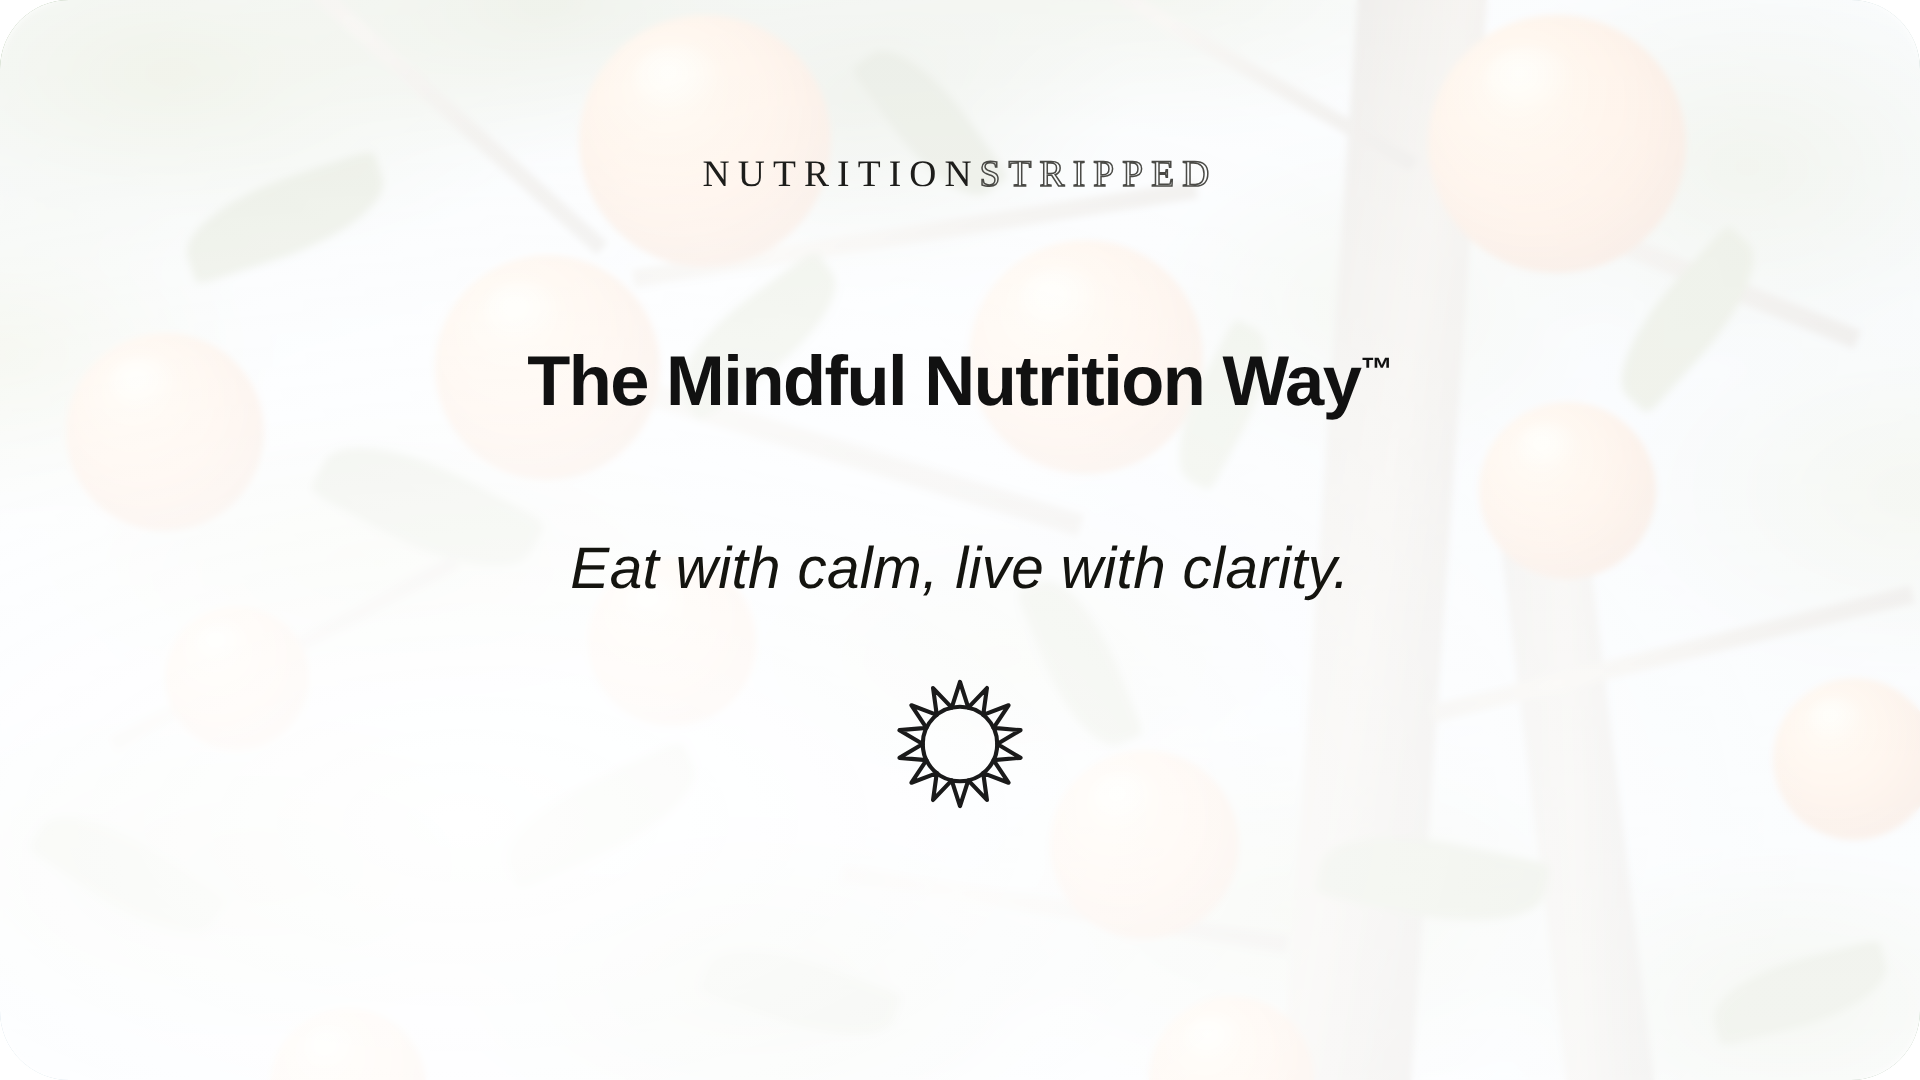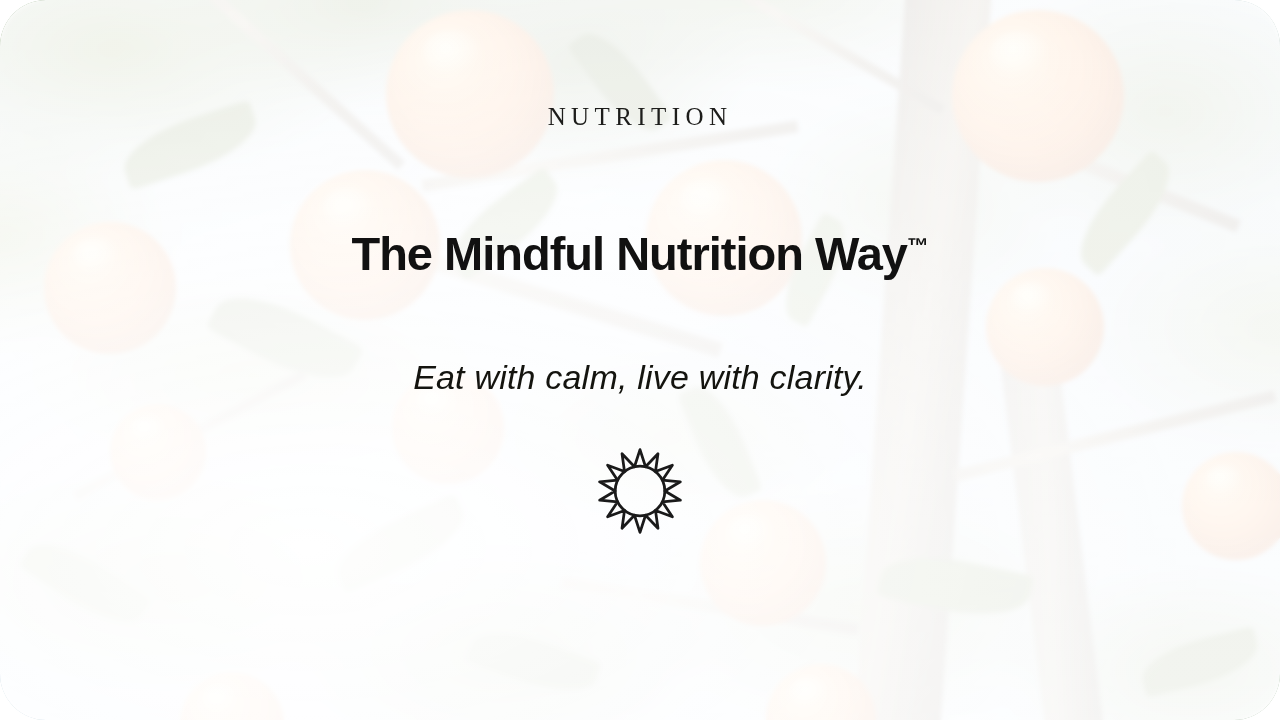--- a/index.html
+++ b/index.html
@@ -154,21 +154,21 @@
   }
   .headline .tm {
     font-size: 0.46em;
     vertical-align: super;
     letter-spacing: 0;
     font-weight: 700;
   }
 
   .subhead {
     margin-top: 48px;
-    font-size: 34px;
+    font-size: 39px;
     font-style: italic;
     font-weight: 400;
     color: #14140f;
     letter-spacing: .2px;
     white-space: nowrap;
   }
 
   .sun-wrap {
     margin-top: 48px;
     width: 92px;
@@ -227,20 +227,21 @@
     <div class="leaf" style="left:470px; top:640px; width:128px; height:44px; background:#4a6624; transform:rotate(20deg);"></div>
 
     <div class="layer-blur"></div>
     <div class="layer-wash"></div>
   </div>
 
   <div class="content">
 
     <div class="logo">
       <span class="logo-solid">NUTRITION</span>
+      <span class="logo-outline">STRIPPED</span>
     </div>
 
     <h1 class="headline">
       <span>The Mindful Nutrition Way</span><span class="tm">™</span>
     </h1>
 
     <div class="subhead">Eat with calm, live with clarity.</div>
 
     <div class="sun-wrap">
       <svg viewBox="0 0 100 100" xmlns="http://www.w3.org/2000/svg" aria-hidden="true">

